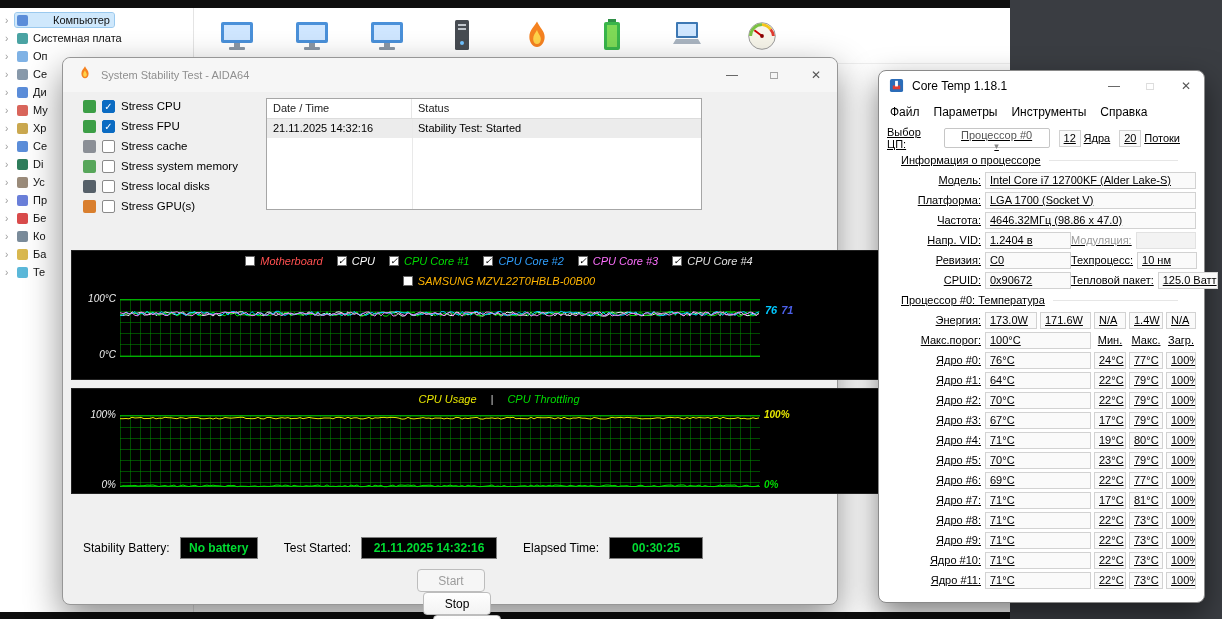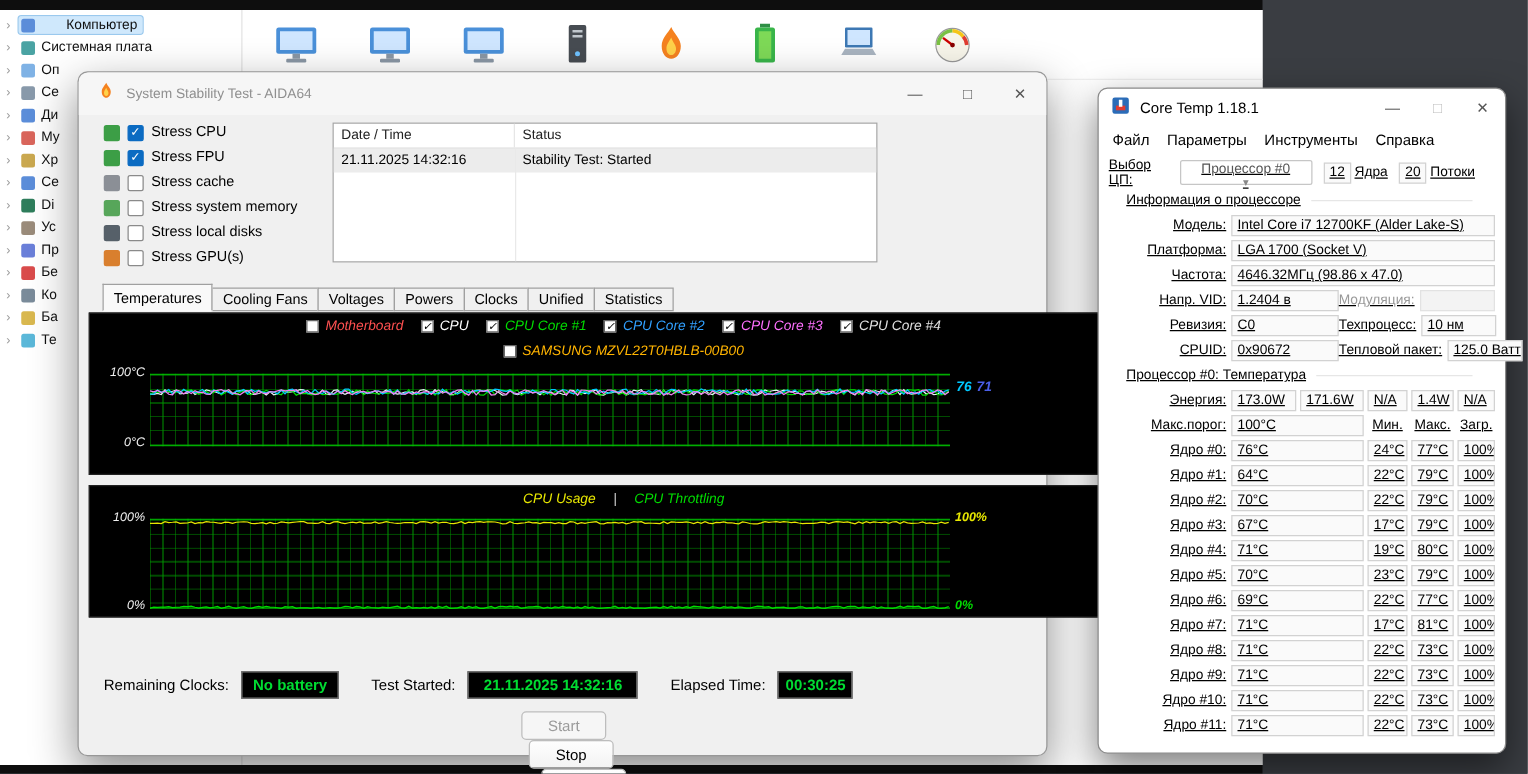--- a/index.html
+++ b/index.html
@@ -68,21 +68,21 @@
   .plot2{left:48px;top:26px;width:640px;height:72px;}
   .axis{position:absolute;font-size:10px;color:#f0f0f0;width:40px;text-align:right;left:4px;}
   .readout{position:absolute;left:693px;top:53px;font-size:11px;font-weight:bold;display:flex;gap:4px;}
   .r-lab{position:absolute;left:692px;font-size:10px;font-weight:bold;}
   .status-row{position:absolute;left:20px;top:479px;width:736px;display:flex;align-items:center;
     font-size:12px;color:#000;}
   .st-box{background:#000;color:#00dc32;font-weight:bold;font-size:12px;text-align:center;
     padding:3px 0;border:1px solid #7e7e7e;}
   .box-batt{width:78px;margin-left:10px;}
   .box-start{width:136px;margin-left:10px;}
-  .box-elap{width:60px;margin-left:10px;}
+  .box-elap{width:94px;margin-left:10px;}
   .st-l2{margin-left:26px;} .st-l3{margin-left:26px;}
   .btn-row{position:absolute;left:20px;top:511px;width:736px;display:flex;align-items:center;flex-direction:column;}
   .dlg-btn{min-width:68px;height:23px;border:1px solid #bdbdbd;border-radius:4px;
     background:linear-gradient(#fefefe,#f3f3f3);font-size:12px;color:#000;font-family:inherit;padding:0 8px;}
   .dlg-btn.disabled{color:#9b9b9b;background:#f6f6f6;}
   .btn-row .dlg-btn:nth-child(2){margin-left:12px;}
   .btn-row .dlg-btn:nth-child(3){margin-left:32px;}
   .btn-row .dlg-btn:nth-child(4){margin-left:12px;}
   .btn-row .dlg-btn:nth-child(5){margin-left:30px;}
   .btn-row .dlg-btn:nth-child(6){margin-left:12px;}
@@ -361,29 +361,20 @@
         </div>
       <div id="lt-body">
           <div class="lt-row">
             <span class="lt-cell c1">21.11.2025 14:32:16</span>
             <span class="lt-cell c2">Stability Test: Started</span>
           </div>
         </div>
       <div class="lt-colline"></div>
     </div>
 
-    <div class="tabs" id="tabs">
-        <div class="tab active">Temperatures</div>
-        <div class="tab">Cooling Fans</div>
-        <div class="tab">Voltages</div>
-        <div class="tab">Powers</div>
-        <div class="tab">Clocks</div>
-        <div class="tab">Unified</div>
-        <div class="tab">Statistics</div>
-      </div>
 
     <div class="chart chart1">
       <div class="legend" id="legend1">
           <span class="leg-item">
             <span class="leg-cb"></span>
             <span style="color: rgb(255, 80, 80);">Motherboard</span>
           </span>
           <span class="leg-item">
             <span class="leg-cb">✓</span>
             <span style="color: rgb(255, 255, 255);">CPU</span>
@@ -439,21 +430,21 @@
         <svg id="svg2" width="640" height="72">
             <polyline points="0,2.7 3,2.7 6,2.5 9,2.8 12,1.3 15,2.0 18,1.8 21,1.5 24,2.6 27,2.5 30,2.4 33,1.6 36,2.8 39,2.2 42,2.3 45,1.3 48,1.7 51,1.8 54,2.3 57,2.7 60,1.7 63,1.9 66,2.7 69,1.8 72,1.6 75,1.5 78,1.6 81,2.7 84,2.8 87,2.5 90,2.1 93,3.0 96,2.0 99,2.9 102,2.6 105,1.5 108,1.9 111,2.2 114,1.9 117,1.6 120,1.3 123,1.3 126,2.5 129,2.5 132,2.7 135,2.5 138,1.4 141,2.7 144,2.9 147,1.5 150,1.4 153,2.3 156,2.8 159,2.2 162,1.7 165,2.2 168,1.6 171,2.7 174,2.4 177,2.4 180,1.6 183,2.7 186,2.1 189,1.4 192,2.0 195,2.4 198,2.7 201,2.5 204,2.0 207,2.0 210,2.0 213,2.8 216,1.5 219,1.3 222,1.7 225,2.5 228,1.3 231,2.5 234,1.8 237,1.8 240,2.8 243,2.9 246,2.3 249,1.4 252,2.9 255,1.8 258,2.0 261,1.5 264,1.4 267,1.8 270,1.4 273,1.4 276,1.6 279,2.2 282,3.1 285,2.9 288,1.4 291,2.6 294,2.9 297,2.5 300,2.2 303,1.6 306,2.3 309,2.1 312,2.9 315,2.0 318,2.1 321,2.1 324,2.9 327,2.2 330,2.8 333,2.8 336,1.4 339,1.6 342,3.0 345,2.1 348,2.6 351,2.0 354,1.7 357,1.4 360,2.9 363,3.1 366,2.2 369,2.3 372,1.9 375,2.5 378,2.0 381,3.0 384,2.4 387,1.4 390,1.7 393,1.3 396,2.7 399,2.5 402,2.6 405,2.7 408,2.9 411,1.4 414,2.8 417,1.5 420,1.7 423,1.8 426,1.8 429,1.5 432,2.0 435,2.9 438,1.7 441,2.7 444,1.3 447,2.5 450,2.9 453,2.0 456,2.1 459,1.5 462,2.2 465,2.2 468,2.7 471,3.0 474,1.5 477,2.0 480,2.8 483,3.0 486,3.0 489,2.3 492,1.3 495,1.9 498,1.6 501,1.4 504,1.9 507,1.4 510,1.6 513,2.0 516,1.8 519,2.4 522,2.9 525,2.7 528,2.7 531,2.7 534,2.3 537,1.8 540,1.9 543,2.8 546,1.9 549,1.4 552,1.5 555,1.9 558,1.5 561,2.3 564,3.0 567,1.6 570,2.6 573,1.4 576,2.2 579,1.5 582,1.8 585,2.0 588,1.5 591,2.6 594,1.6 597,1.4 600,2.9 603,1.3 606,2.3 609,2.7 612,2.6 615,2.4 618,1.6 621,2.7 624,2.3 627,2.9 630,2.8 633,1.8 636,2.6 639,1.9" fill="none" stroke="#e8e800" stroke-width="1"></polyline>
             <polyline points="0,70.5 3,69.7 6,69.8 9,69.7 12,69.7 15,69.4 18,70.1 21,69.8 24,69.7 27,69.1 30,69.3 33,69.0 36,69.8 39,70.5 42,69.9 45,69.5 48,70.3 51,69.8 54,69.1 57,70.7 60,69.9 63,69.0 66,70.0 69,70.6 72,69.8 75,69.3 78,70.4 81,70.6 84,69.7 87,69.1 90,69.8 93,69.2 96,69.7 99,69.8 102,70.2 105,70.6 108,69.4 111,69.7 114,69.4 117,70.7 120,70.2 123,70.2 126,70.3 129,70.6 132,70.2 135,69.9 138,70.6 141,70.4 144,70.1 147,70.4 150,70.4 153,70.0 156,69.1 159,69.2 162,70.2 165,69.1 168,69.5 171,70.6 174,69.3 177,70.0 180,70.2 183,70.4 186,69.7 189,70.1 192,70.1 195,69.5 198,69.0 201,70.3 204,70.4 207,68.9 210,70.5 213,70.2 216,70.5 219,70.0 222,70.5 225,69.6 228,70.7 231,69.1 234,70.0 237,69.0 240,70.7 243,70.6 246,70.3 249,69.4 252,70.7 255,69.2 258,70.0 261,69.4 264,70.7 267,70.7 270,69.8 273,69.1 276,70.6 279,69.2 282,69.1 285,69.4 288,69.0 291,69.5 294,69.1 297,70.7 300,70.1 303,69.4 306,69.4 309,69.2 312,69.5 315,70.6 318,69.7 321,70.7 324,69.5 327,70.0 330,69.1 333,69.9 336,69.7 339,70.4 342,69.6 345,70.6 348,69.2 351,70.2 354,69.6 357,70.4 360,70.7 363,70.4 366,70.1 369,69.8 372,69.0 375,70.5 378,70.0 381,70.7 384,69.5 387,70.6 390,70.4 393,70.4 396,70.6 399,70.1 402,69.9 405,69.7 408,70.5 411,69.2 414,70.3 417,69.0 420,70.2 423,69.5 426,70.2 429,69.3 432,70.0 435,69.0 438,69.2 441,69.5 444,69.9 447,70.4 450,69.4 453,69.8 456,70.4 459,69.4 462,69.9 465,69.5 468,70.3 471,69.5 474,69.9 477,70.4 480,70.4 483,69.6 486,69.0 489,69.1 492,69.7 495,69.4 498,70.6 501,69.9 504,69.9 507,69.7 510,70.5 513,70.5 516,70.5 519,69.4 522,69.4 525,70.6 528,70.3 531,70.4 534,69.5 537,70.5 540,70.6 543,69.8 546,69.3 549,69.1 552,69.2 555,70.4 558,69.2 561,69.0 564,69.0 567,70.5 570,69.5 573,69.9 576,70.1 579,69.1 582,70.7 585,69.6 588,70.4 591,70.5 594,70.6 597,70.1 600,69.0 603,70.0 606,69.0 609,69.1 612,69.2 615,69.0 618,70.7 621,70.7 624,69.7 627,69.2 630,70.5 633,70.6 636,70.3 639,69.2" fill="none" stroke="#00dc00" stroke-width="1"></polyline>
           </svg>
       </div>
       <span class="r-lab" style="top: 20px; color: rgb(232, 232, 0);" id="usage-right-top">100%</span>
       <span class="r-lab" style="top: 90px; color: rgb(0, 220, 0);" id="usage-right-bottom">0%</span>
     </div>
 
     <div class="status-row">
-      <span>Remaining Clocks:</span>
+      <span>Stability Battery:</span>
       <span class="st-box box-batt">No battery</span>
       <span class="st-l2">Test Started:</span>
       <span class="st-box box-start">21.11.2025 14:32:16</span>
       <span class="st-l3">Elapsed Time:</span>
       <span class="st-box box-elap">00:30:25</span>
     </div>
 
     <div class="btn-row" id="btn-row">
         <button class="dlg-btn disabled">Start</button>
         <button class="dlg-btn">Stop</button>

